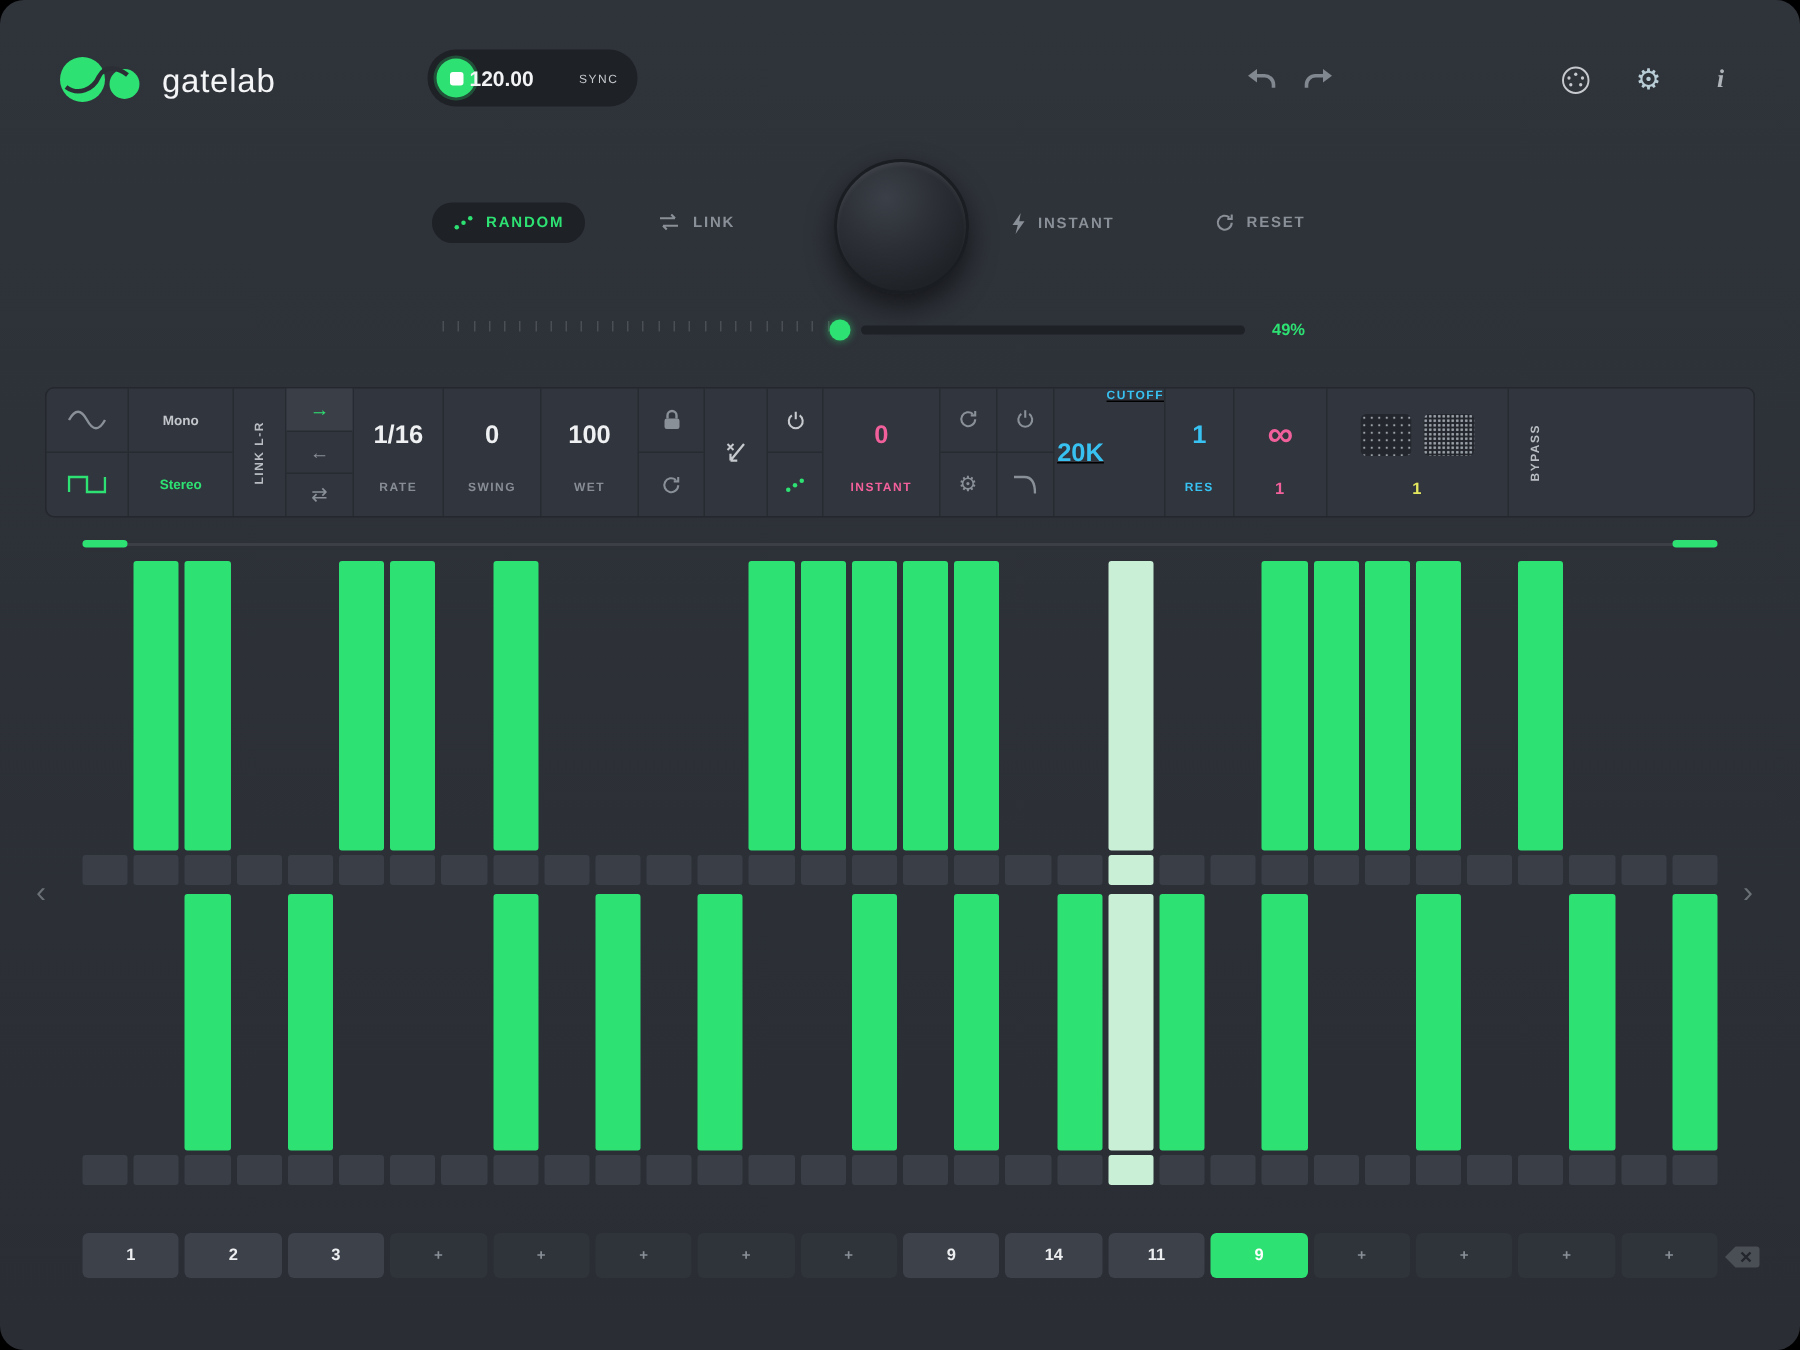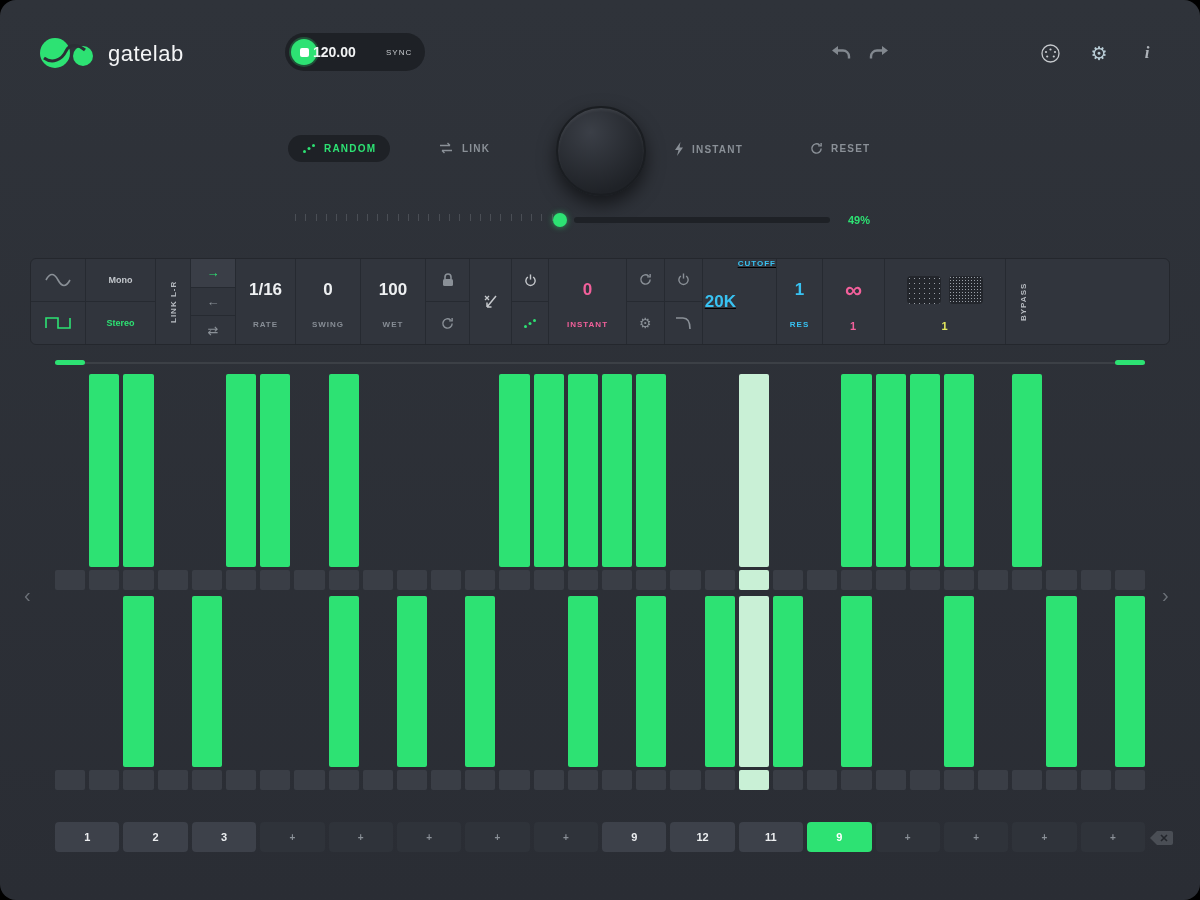--- a/index.html
+++ b/index.html
@@ -613,21 +613,21 @@
   <div class="abs pattern-row" style="left:55px;top:822px;" id="pattern-row">
       <div class="pat-btn">1</div>
       <div class="pat-btn">2</div>
       <div class="pat-btn">3</div>
       <div class="pat-btn plus">+</div>
       <div class="pat-btn plus">+</div>
       <div class="pat-btn plus">+</div>
       <div class="pat-btn plus">+</div>
       <div class="pat-btn plus">+</div>
       <div class="pat-btn">9</div>
-      <div class="pat-btn">12</div>
+      <div class="pat-btn">14</div>
       <div class="pat-btn">11</div>
       <div class="pat-btn sel">9</div>
       <div class="pat-btn plus">+</div>
       <div class="pat-btn plus">+</div>
       <div class="pat-btn plus">+</div>
       <div class="pat-btn plus">+</div>
     </div>
 
   <div class="abs icon-btn" style="left:1148px;top:830px;width:26px;height:16px;">
     <svg width="25" height="16" viewBox="0 0 25 16">

